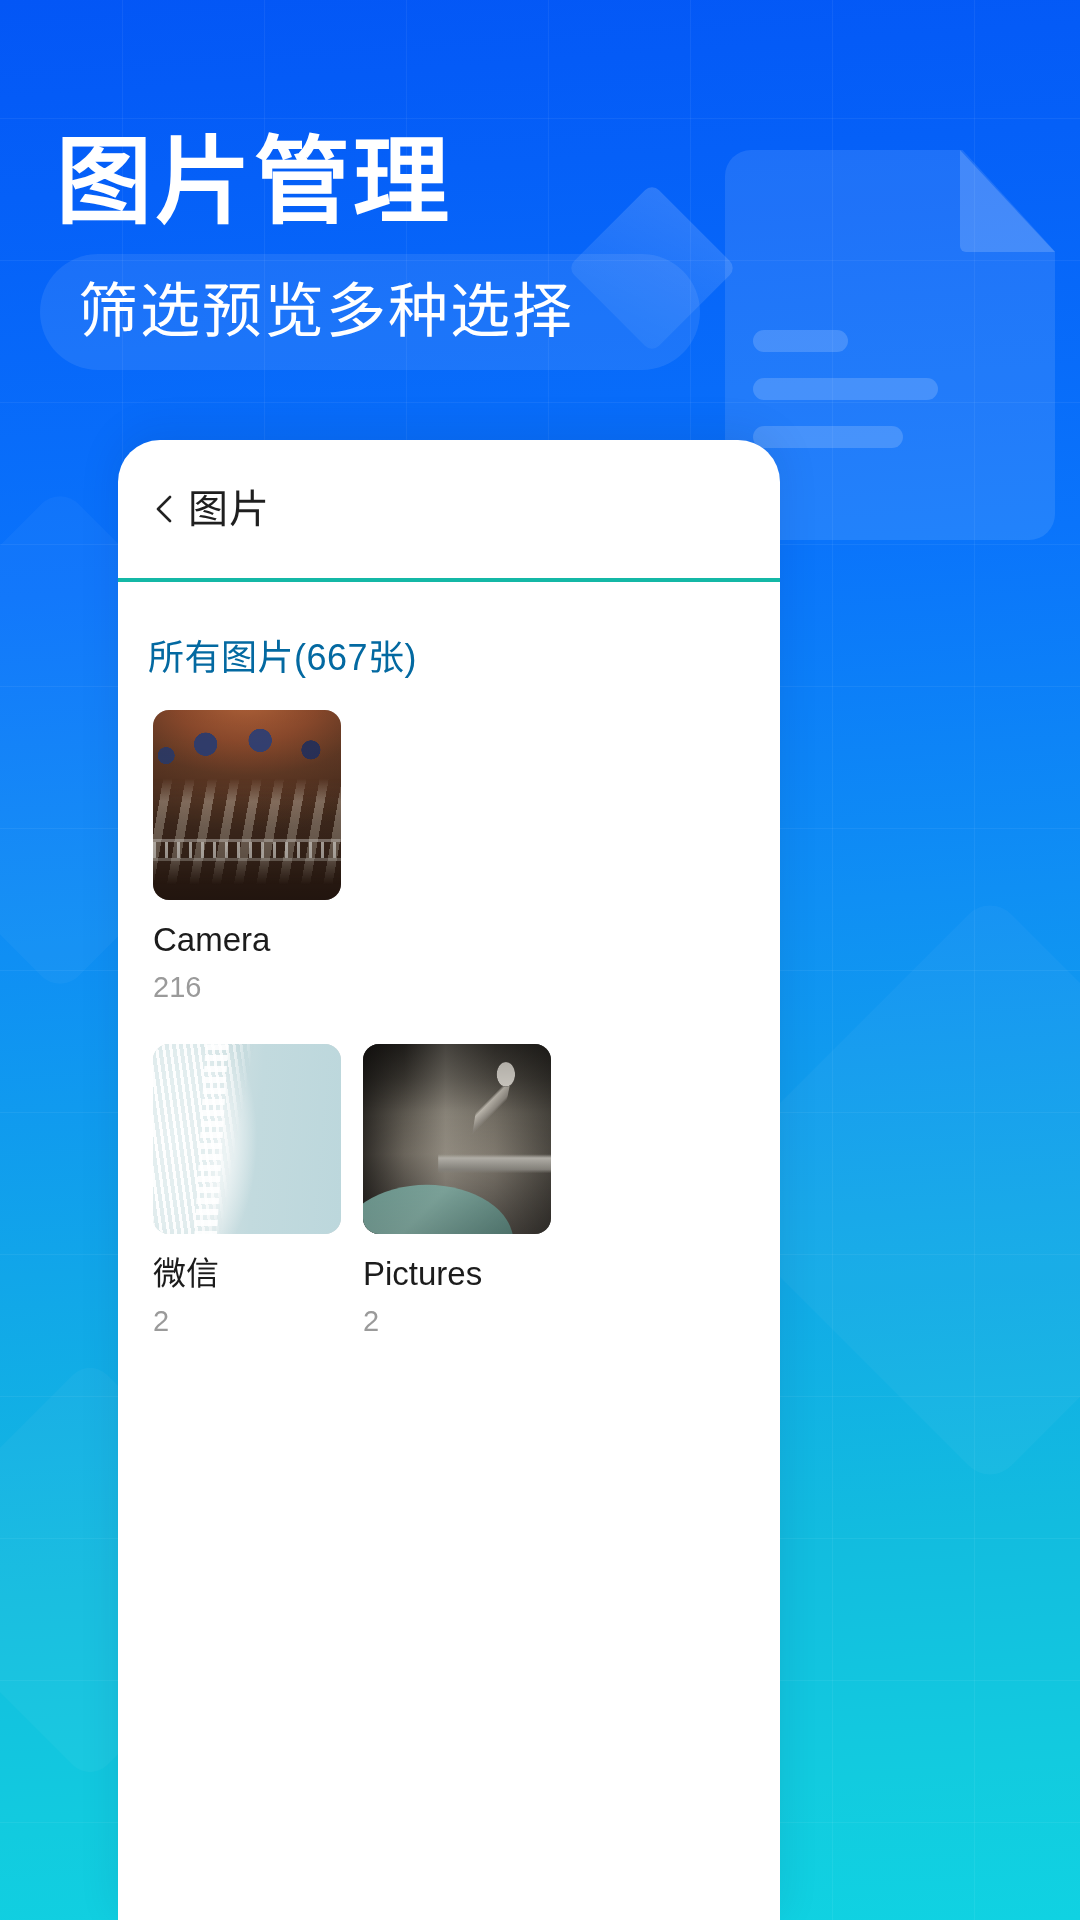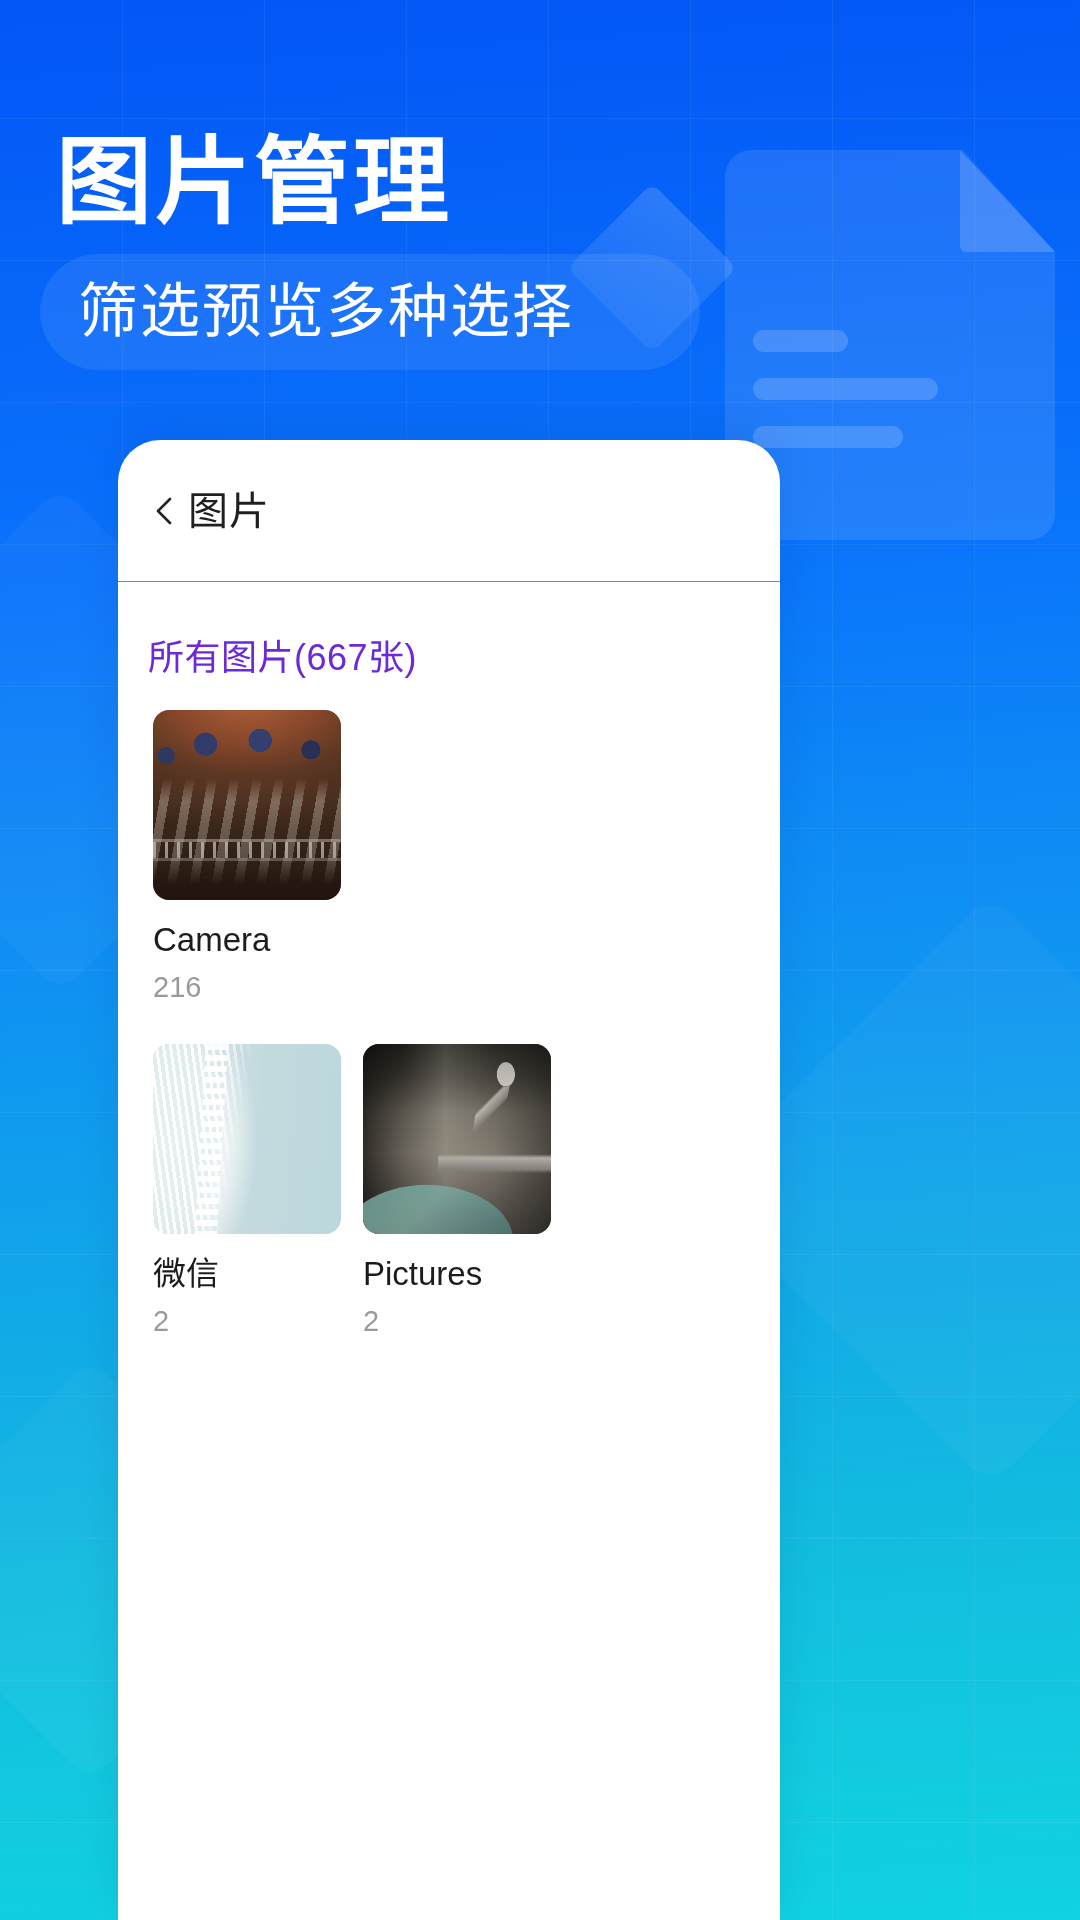--- a/index.html
+++ b/index.html
@@ -99,36 +99,36 @@
     border-radius:42px 42px 0 0;
     overflow:hidden;
     box-shadow:0 -8px 40px rgba(0,30,80,.10);
   }
 
   #nav{
     position:relative;
     height:142px;
     display:flex; align-items:center;
     padding:0 0 0 30px;
-    border-bottom:1px solid #14b8a6;
+    border-bottom:4px solid #14b8a6;
   }
   #back-chevron{
     width:34px; height:34px;
     display:inline-block; position:relative; flex:none;
     margin-right:6px;
   }
   #back-chevron svg{ display:block; }
   #nav-title{
     font-size:40px; color:#1f1f1f; letter-spacing:1px;
     line-height:1;
   }
 
   #section-label{
     padding:46px 0 30px 30px;
-    font-size:36px; color:#6d28d9; letter-spacing:.5px;
+    font-size:36px; color:#0369a1; letter-spacing:.5px;
   }
 
   #grid-wrap{ padding:0 24px; }
   .album-row{ display:flex; }
   .album{
     width:188px; margin:0 11px 40px 11px;
   }
   .thumb{
     width:188px; height:190px;
     border-radius:16px; overflow:hidden;

